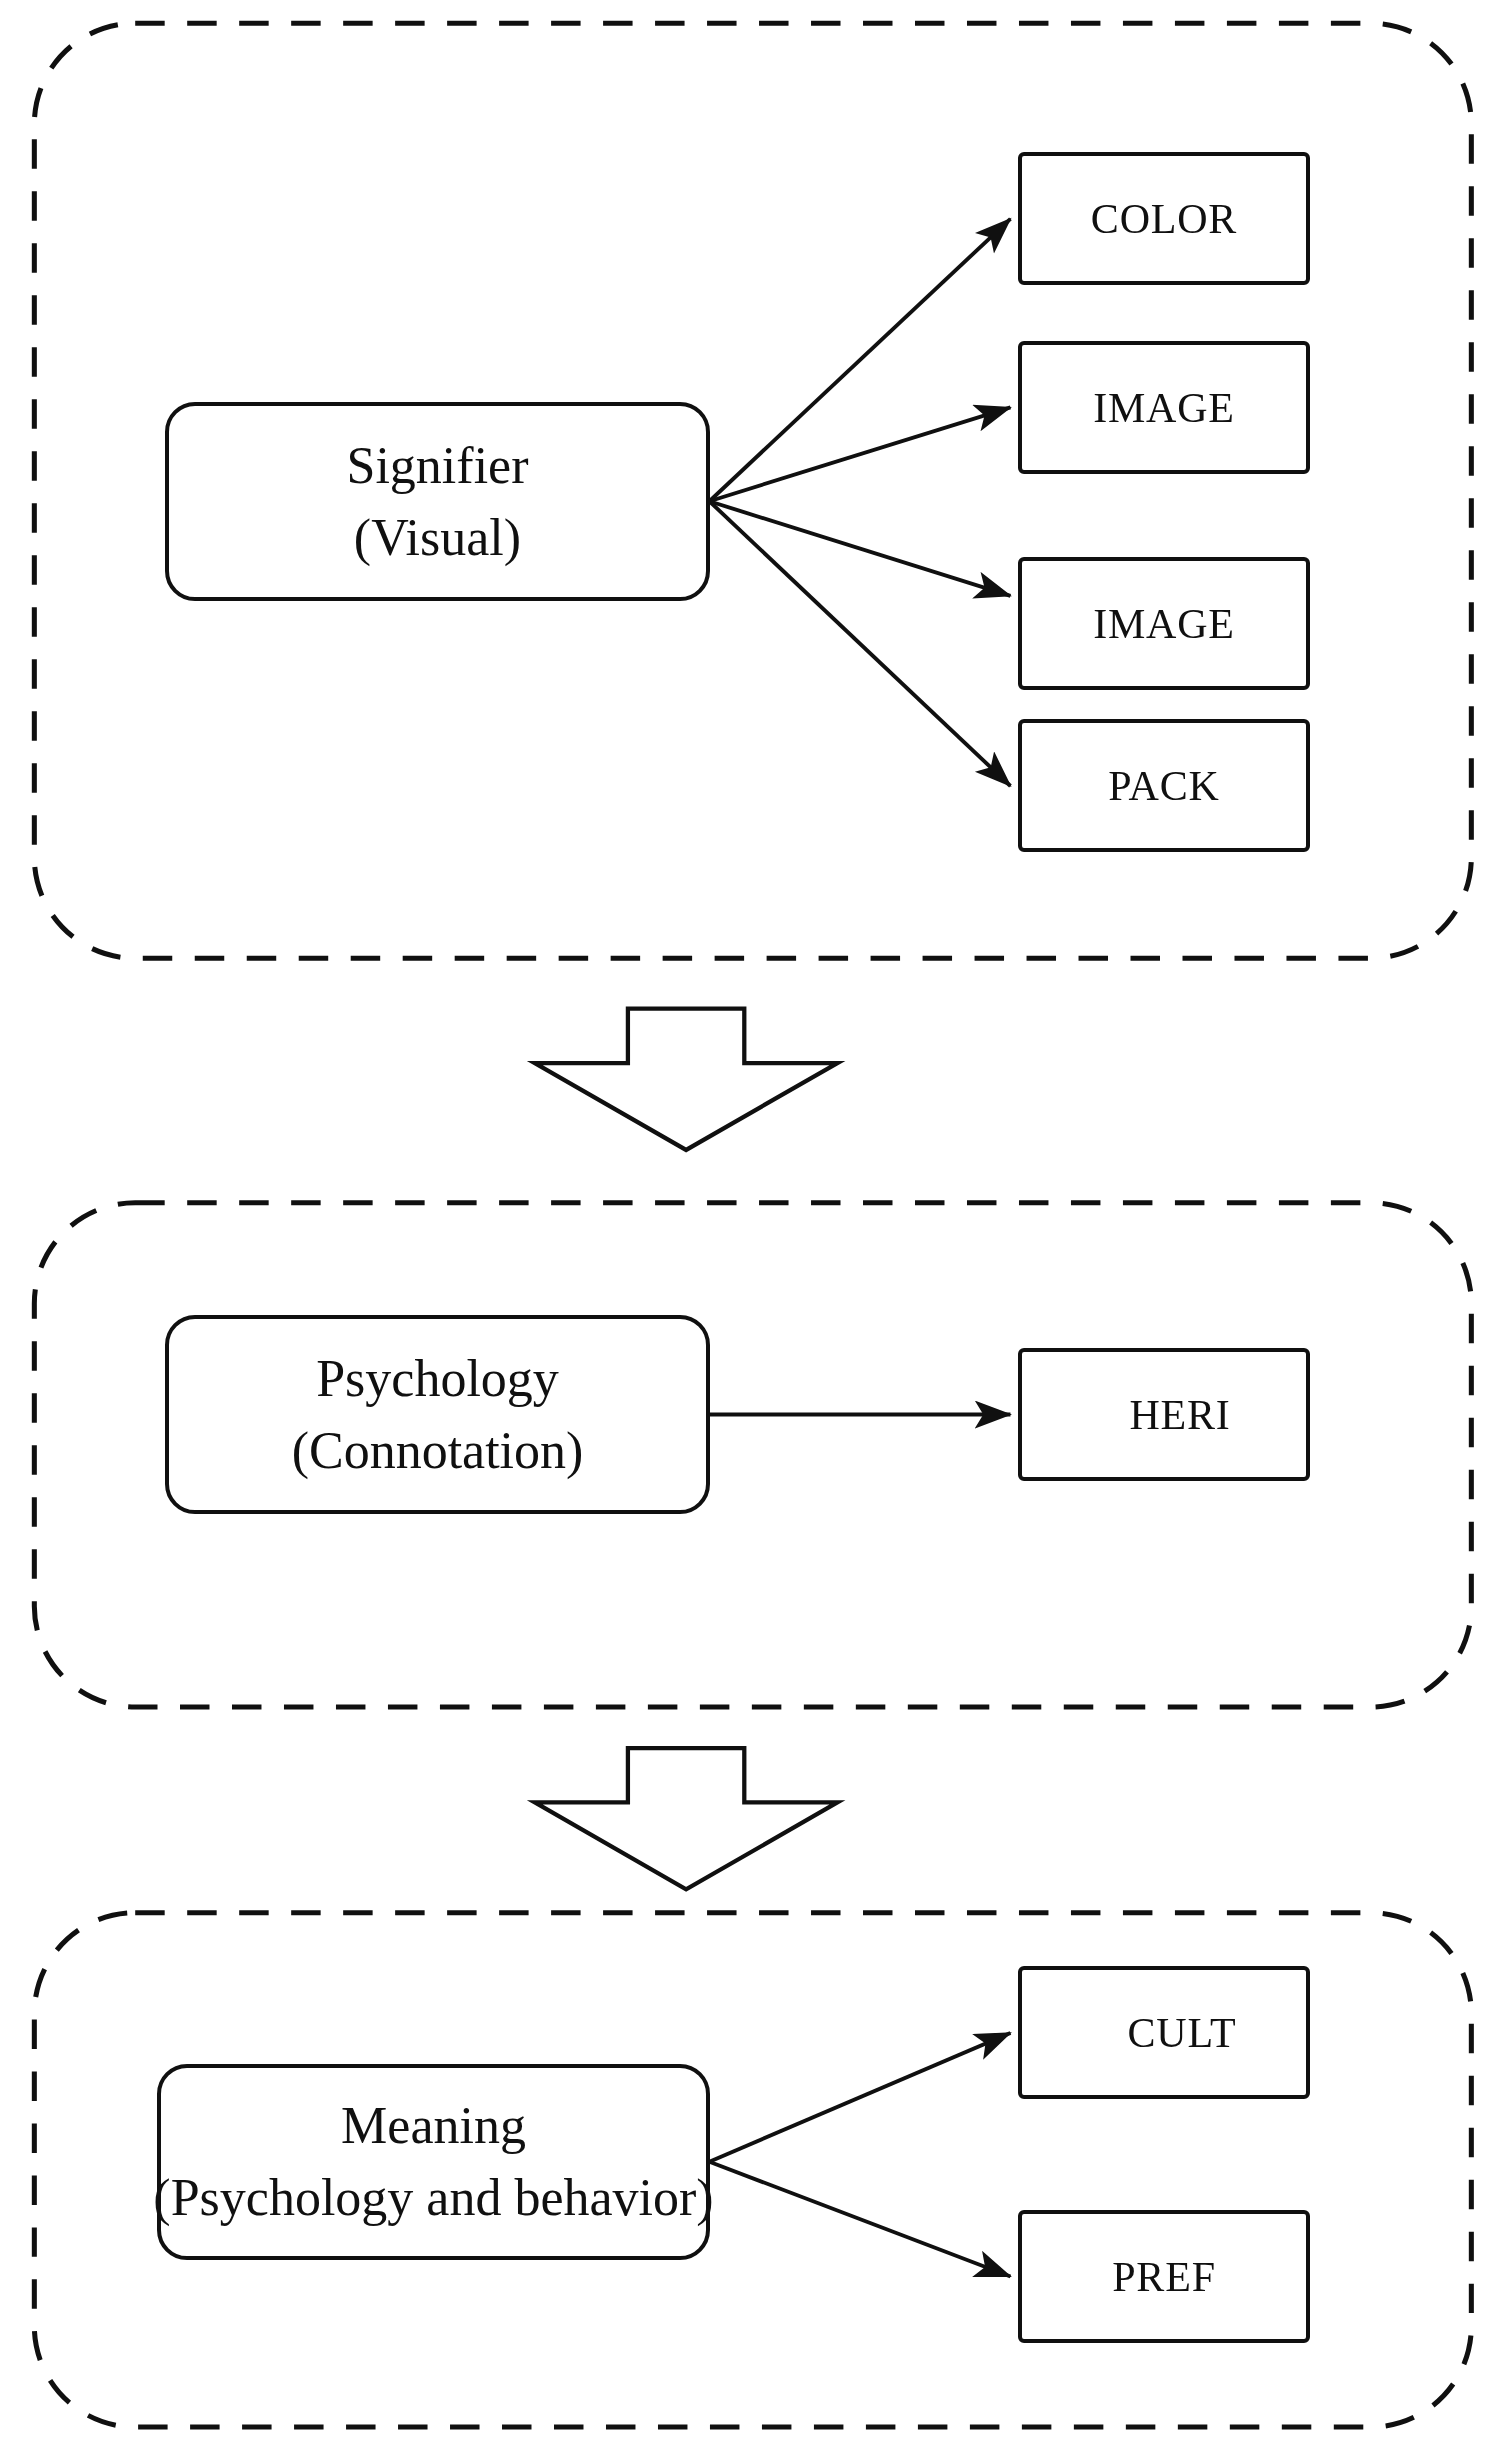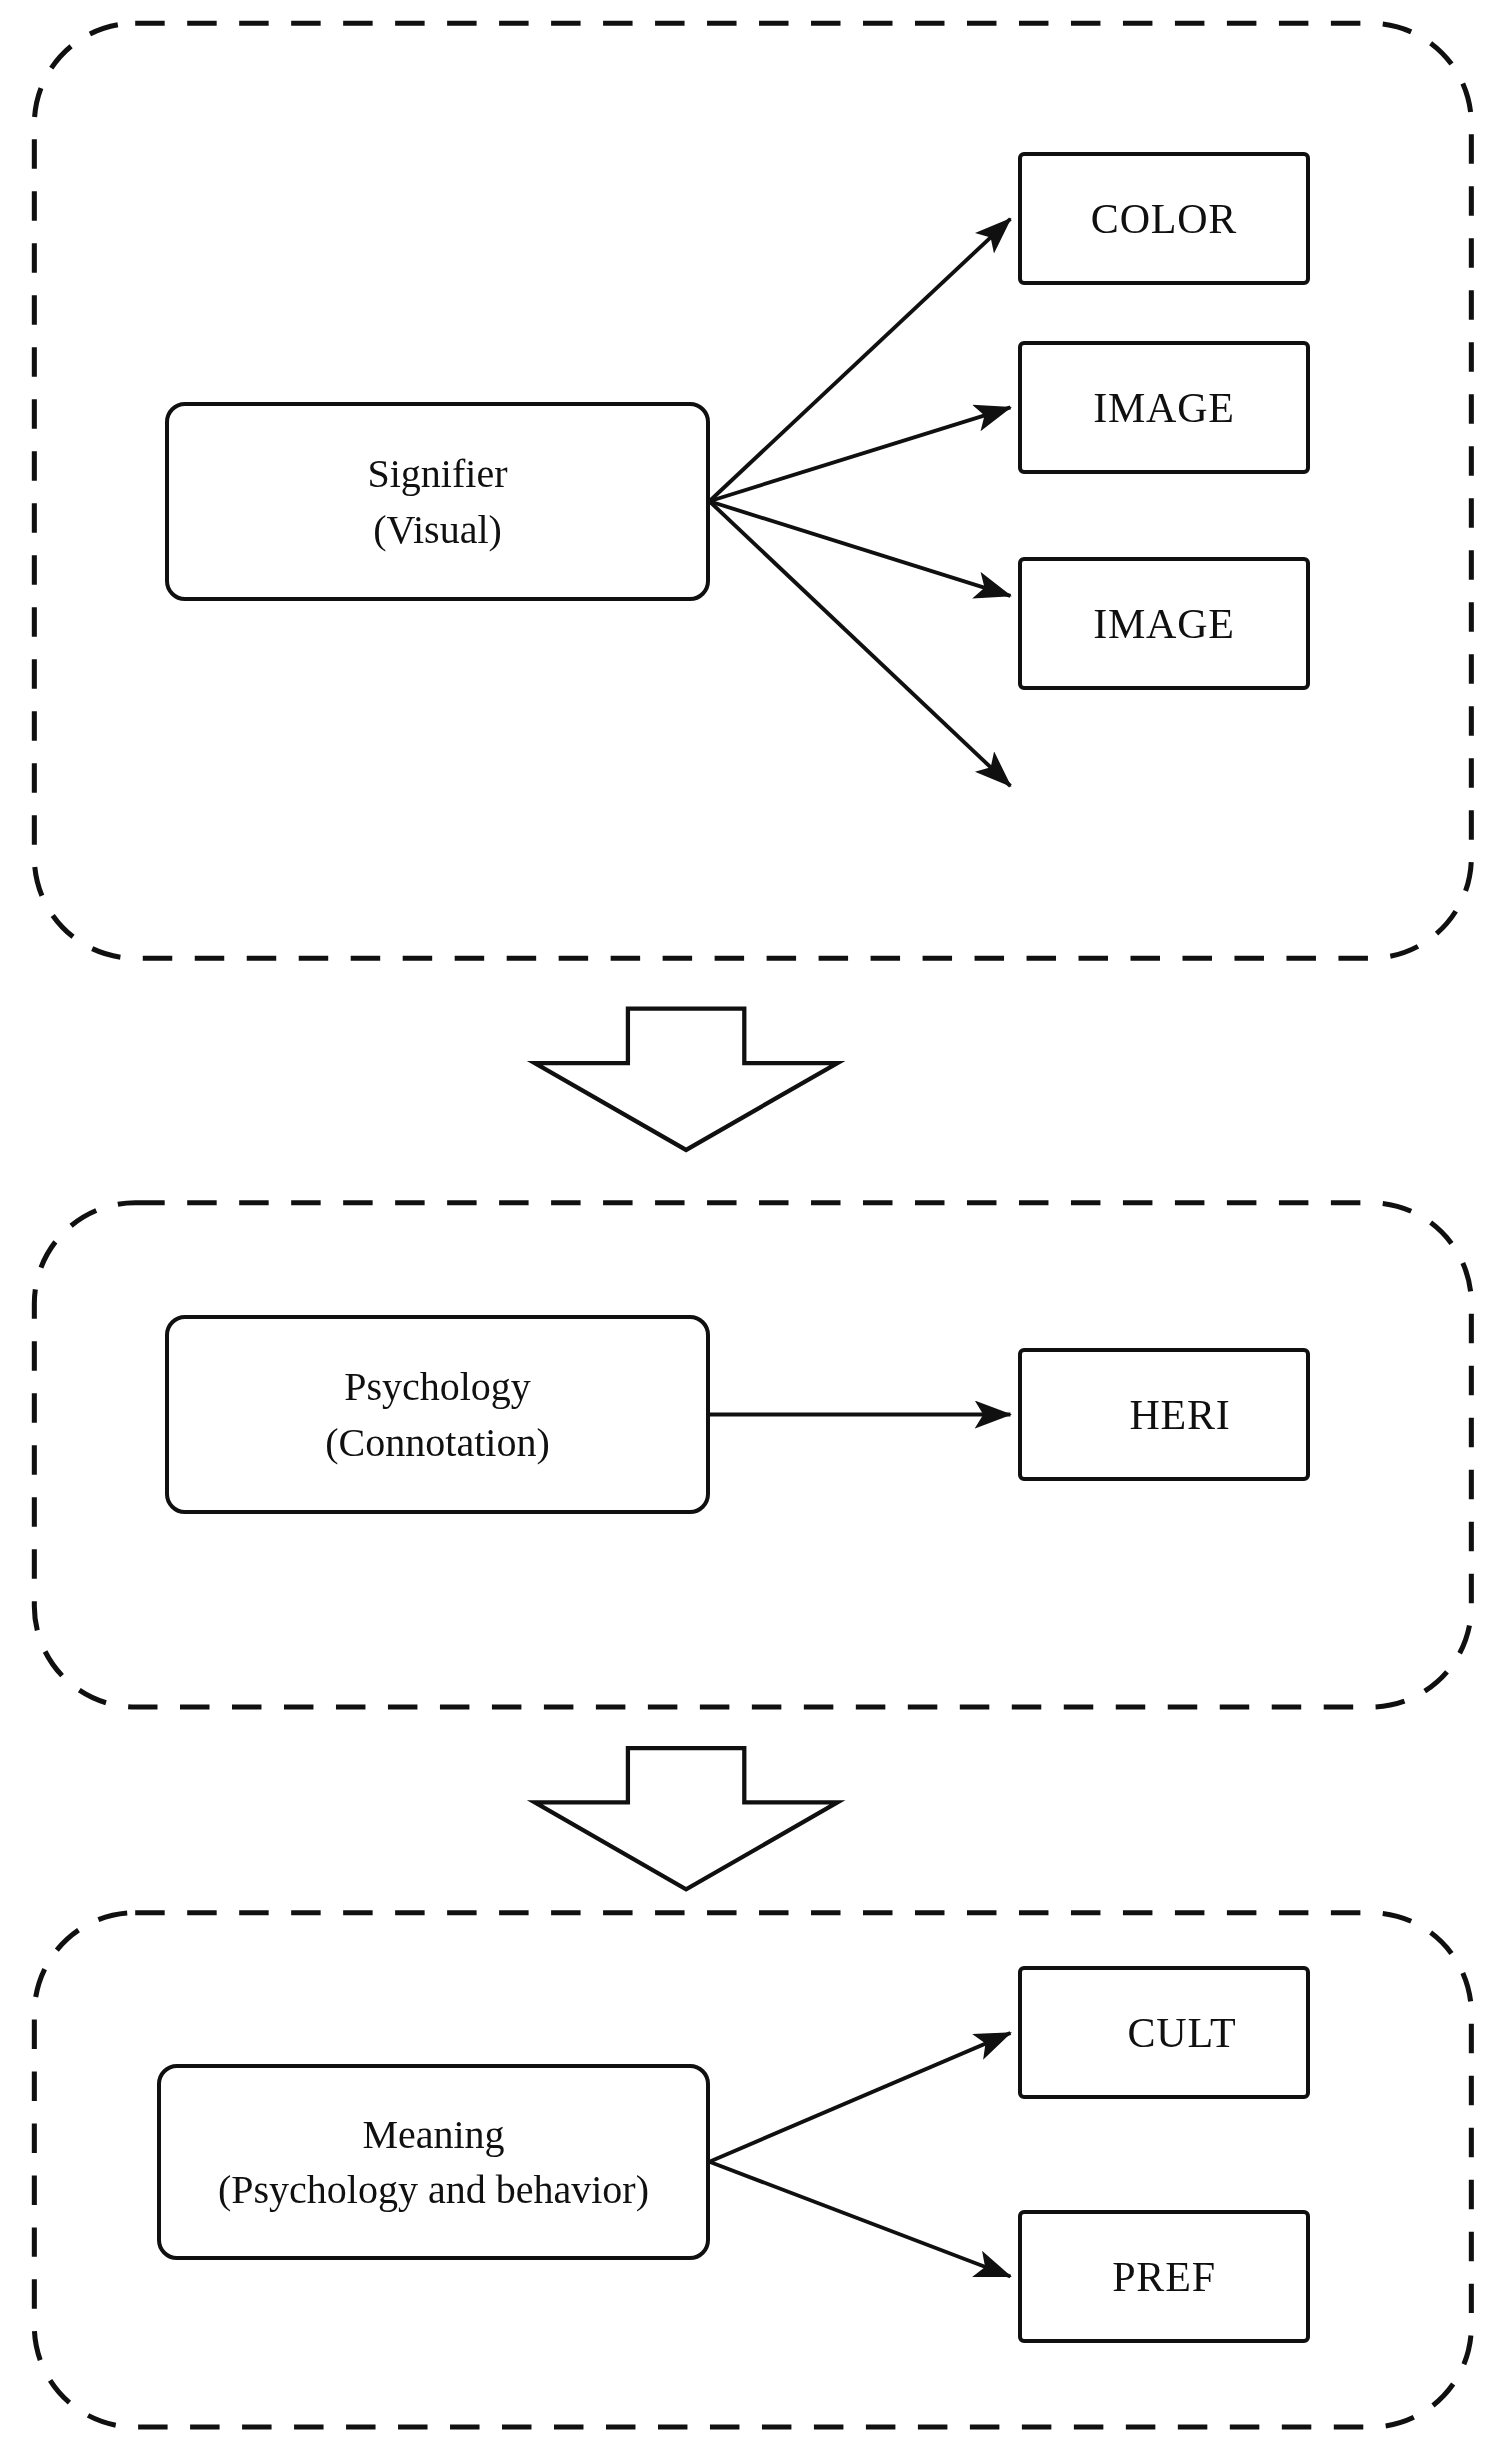--- a/index.html
+++ b/index.html
@@ -47,22 +47,22 @@
     background: #ffffff;
     border: 4.3px solid #101010;
     display: flex;
     flex-direction: column;
     align-items: center;
     justify-content: center;
     text-align: center;
     color: #101010;
   }
   .node.round {
-    border-radius: 20px;
-    font-size: 40px;
+    border-radius: 30px;
+    font-size: 52px;
     line-height: 1.38;
   }
   .node.rect {
     border-radius: 6px;
     font-size: 42px;
     letter-spacing: 0.8px;
   }
   .node span {
     display: block;
     white-space: nowrap;
@@ -104,20 +104,23 @@
   </div>
   <div class="node rect" style="left:1018px; top:152px; width:292px; height:133px;">
     <span>COLOR</span>
   </div>
   <div class="node rect" style="left:1018px; top:341px; width:292px; height:133px;">
     <span>IMAGE</span>
   </div>
   <div class="node rect" style="left:1018px; top:557px; width:292px; height:133px;align-items:center;">
     <span>IMAGE</span>
   </div>
+  <div class="node rect" style="left:1018px; top:719px; width:292px; height:133px;">
+    <span>PACK</span>
+  </div>
 
   <div class="node round" style="left:165px; top:1315px; width:545px; height:199px;">
     <span>Psychology</span>
     <span>(Connotation)</span>
   </div>
   <div class="node rect" style="left:1018px; top:1348px; width:292px; height:133px;padding-left:32px;">
     <span>HERI</span>
   </div>
 
   <div class="node round" style="left:157px; top:2064px; width:553px; height:196px;">

